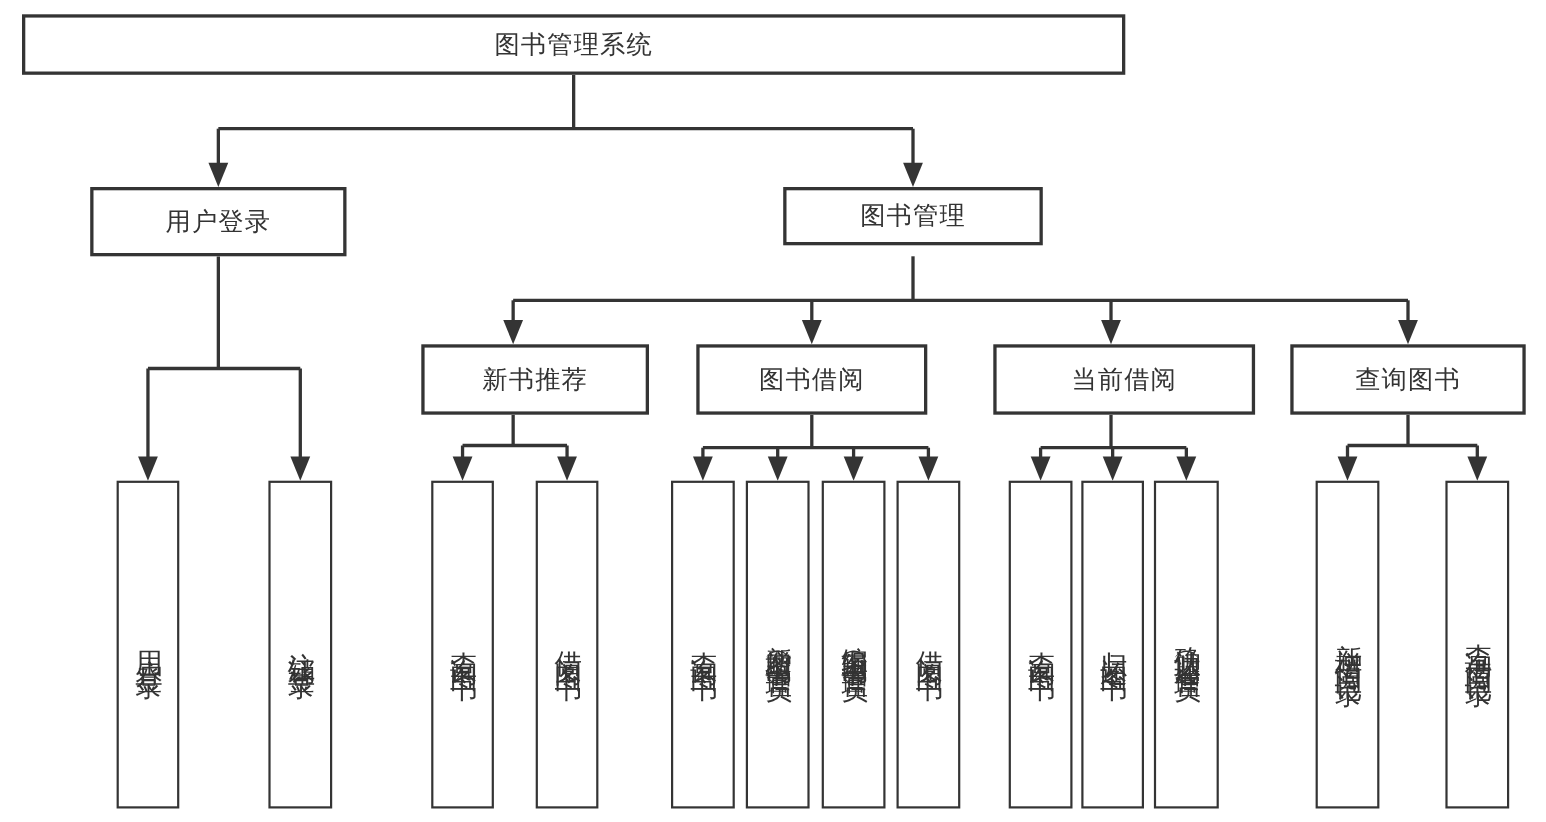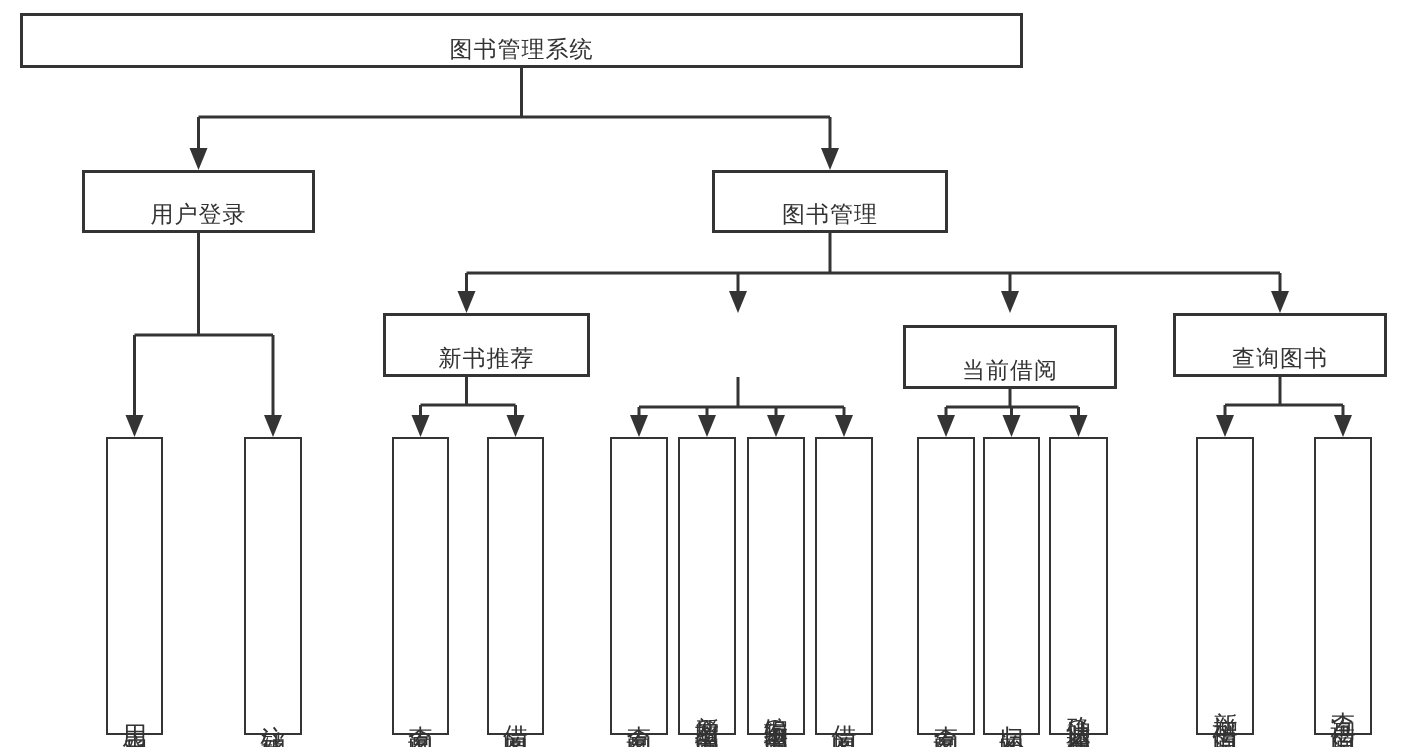--- a/index.html
+++ b/index.html
@@ -19,21 +19,21 @@
     font-family:"Liberation Sans","DejaVu Sans",sans-serif;
     overflow:hidden;
   }
   .connectors{position:absolute;left:0;top:0;}
   .node{
     position:absolute;
     box-sizing:border-box;
     background:var(--box-fill);
     border:3px solid var(--line);
     display:flex;
-    align-items:flex-end;
+    align-items:center;
     justify-content:center;
     color:var(--text);
     font-size:23px;
     letter-spacing:1px;
     white-space:nowrap;
   }
   .vnode{border-width:2.5px;}
   .vnode .label{
     writing-mode:vertical-rl;
     text-orientation:mixed;
@@ -129,28 +129,31 @@
     </g>
   </svg>
 
   <div class="node" style="left:20px;top:13px;width:1003px;height:55px">
     <span class="label">图书管理系统</span>
   </div>
 
   <div class="node" style="left:82px;top:170px;width:233px;height:63px">
     <span class="label">用户登录</span>
   </div>
-  <div class="node" style="left:712px;top:170px;width:236px;height:63px">
+  <div class="node" style="left:712px;top:170px;width:236px;height:53px">
     <span class="label">图书管理</span>
   </div>
 
   <div class="node" style="left:383px;top:313px;width:207px;height:64px">
     <span class="label">新书推荐</span>
   </div>
-  <div class="node" style="left:903px;top:325px;width:214px;height:64px">
+  <div class="node" style="left:633px;top:313px;width:210px;height:64px">
+    <span class="label">图书借阅</span>
+  </div>
+  <div class="node" style="left:903px;top:313px;width:238px;height:64px">
     <span class="label">当前借阅</span>
   </div>
   <div class="node" style="left:1173px;top:313px;width:214px;height:64px">
     <span class="label">查询图书</span>
   </div>
 
   <div class="node vnode" style="left:106px;top:437px;width:57px;height:298px">
     <span class="label">用户登录</span>
   </div>
   <div class="node vnode" style="left:244px;top:437px;width:58px;height:298px">

